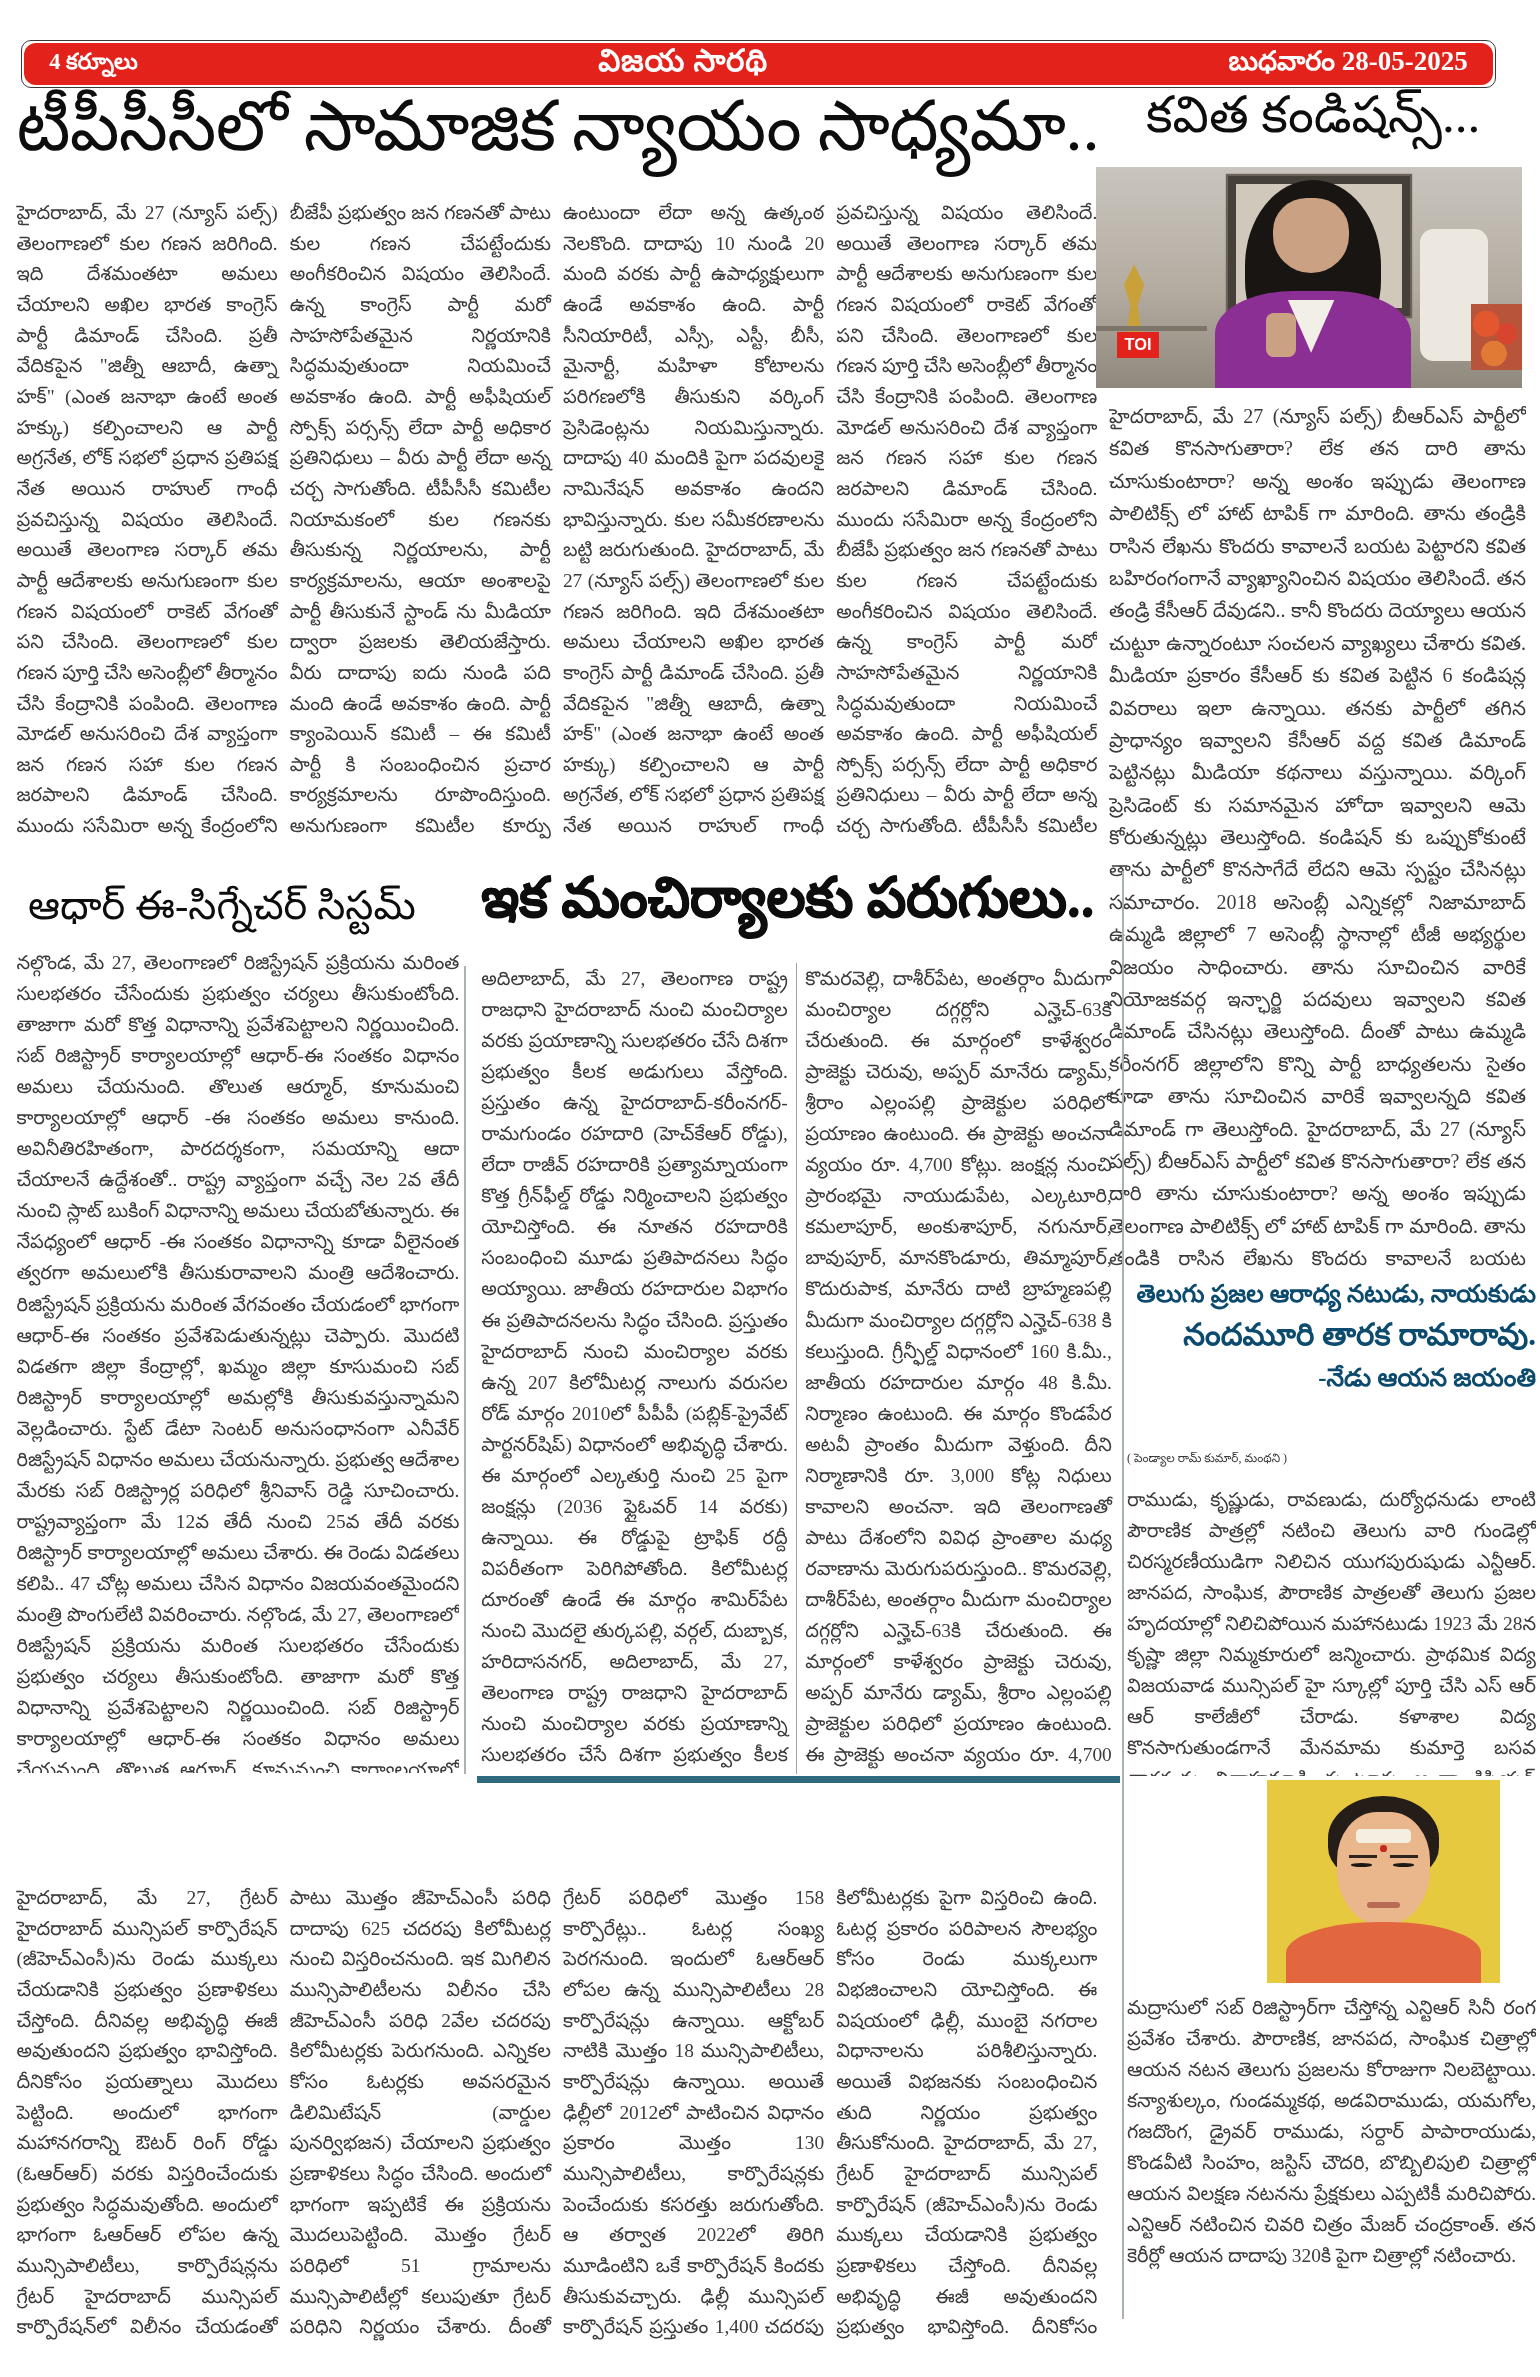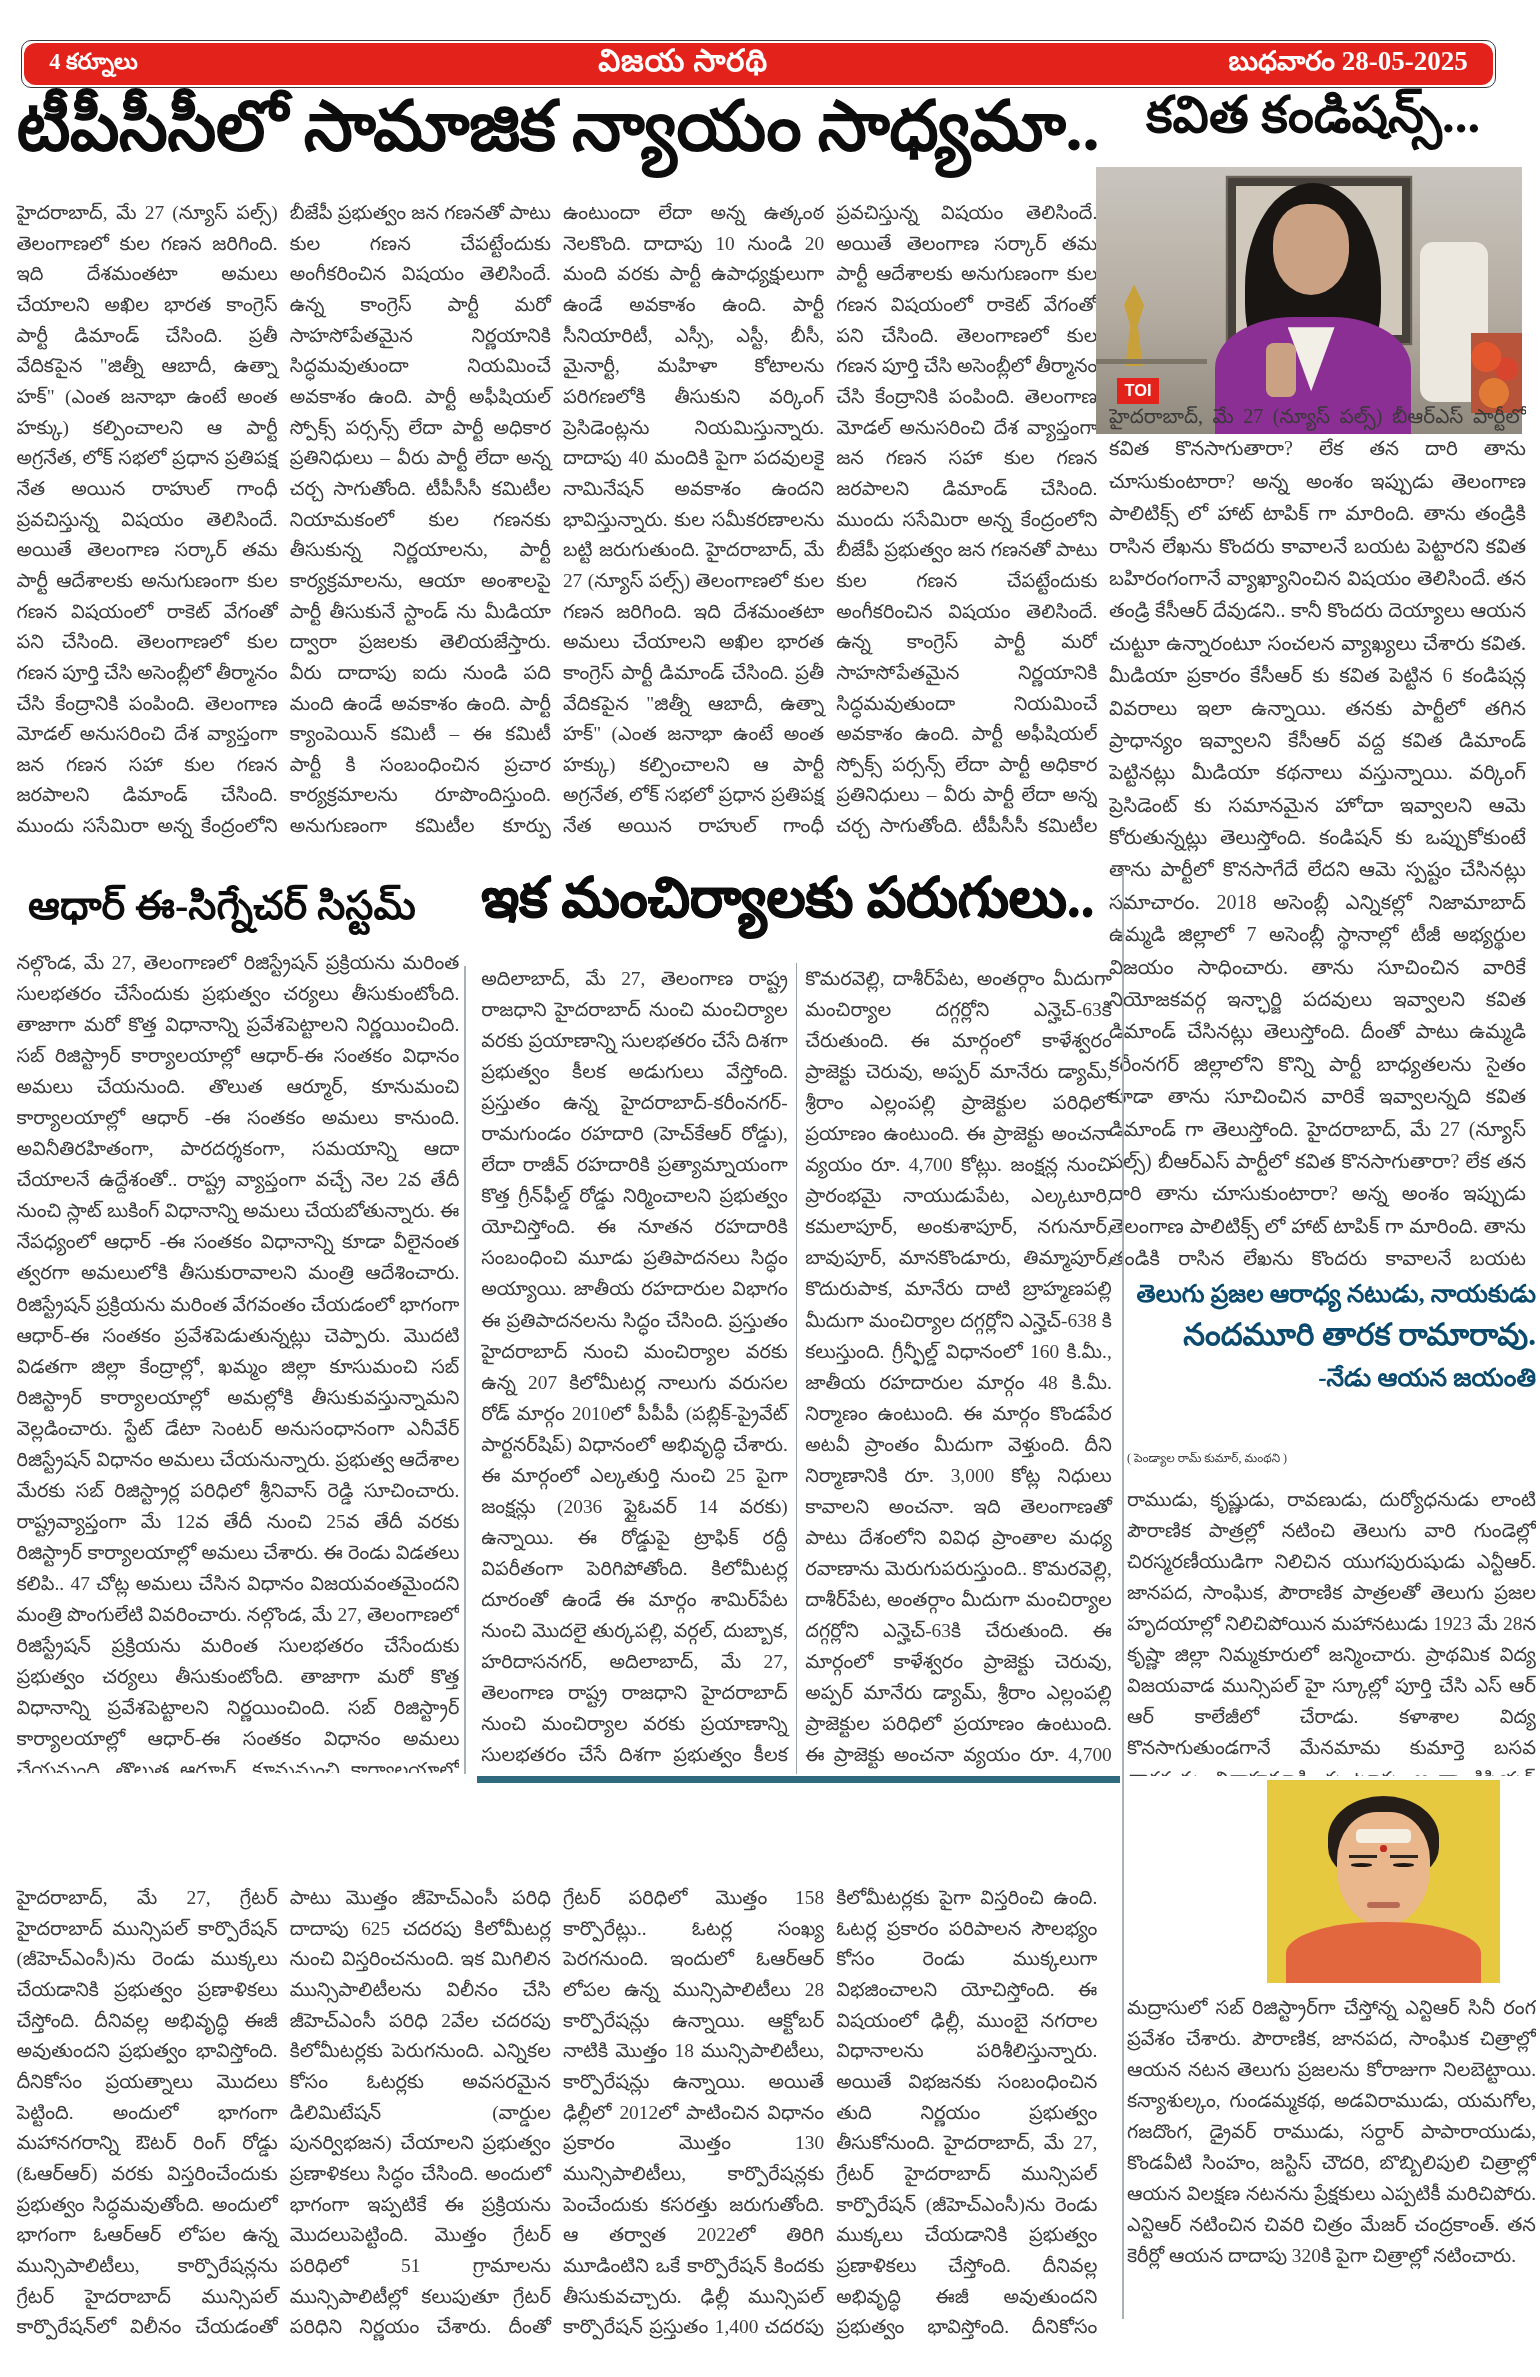--- a/index.html
+++ b/index.html
@@ -10,21 +10,21 @@
   .masthead-outer{position:absolute;left:21px;top:40px;width:1475px;height:48px;
      background:#fff;border:1.5px solid #3a3a3a;border-radius:10px;padding:2.2px;box-sizing:border-box;}
   .masthead{width:100%;height:100%;border-radius:12px;display:flex;align-items:center;
      justify-content:space-between;padding:0 25px;box-sizing:border-box;color:#fff;
      font-weight:bold;background:#e3231b;}
   .mast-left{font-size:22.4px;}
   .mast-title{font-size:31px;letter-spacing:0.7px;}
   .mast-date{font-size:27px;}
 
   
-  .headline{position:absolute;color:#0d0d0d;font-weight:bold;line-height:1.08;}
+  .headline{position:absolute;color:#0d0d0d;font-weight:normal;line-height:1.08;}
   .hl-main{left:16.4px;top:89px;width:1085px;font-size:70px;letter-spacing:-0.7px;}
   .hl-kavitha{left:1146px;top:88px;width:432px;font-size:51px;}
   .hl-aadhaar{left:28px;top:884px;width:436px;font-size:40px;}
   .hl-manchi{left:481px;top:868px;width:641px;font-size:55px;font-weight:900;
      text-shadow:0.7px 0 #0d0d0d,0 0.7px #0d0d0d;}
   .hl-greater{left:21px;top:1785px;width:1077px;font-size:72px;font-weight:900;
      text-shadow:1.1px 0 #0d0d0d,0 1.1px #0d0d0d;}
 
   
   .body-txt{position:absolute;text-align:justify;color:#3a3a3a;overflow:hidden;}
@@ -48,21 +48,21 @@
   .tribute .t3{font-size:25px;font-weight:bold;line-height:1.6;}
   .ntr-byline{position:absolute;left:1127px;top:1451px;width:409px;font-size:12px;color:#3a3a3a;}
 
   
   .vline{position:absolute;width:1.5px;background:#aab2b5;}
   .v1{left:464px;top:966px;height:808px;}
   .v2{left:1122px;top:871px;height:1448px;}
   .teal-rule{position:absolute;left:477px;top:1776px;width:643px;height:6.7px;background:#2f6a7f;}
 
   
-  .photo{position:absolute;left:1096px;top:167px;width:426px;height:267px;overflow:hidden;
+  .photo{position:absolute;left:1096px;top:167px;width:426px;height:221px;overflow:hidden;
      background:linear-gradient(180deg,#c9c5be 0%,#b4aca1 55%,#8f887d 100%);}
   .photo .frame{position:absolute;left:31%;top:4%;width:39%;height:56%;background:#cfc8bb;
      border:8.2px solid #46403a;box-shadow:0 0 0 2.2px #6b6358;}
   .photo .trophy{position:absolute;left:6%;top:44%;width:25px;height:82px;background:#c9a13b;
      clip-path:polygon(50% 0,90% 25%,65% 50%,85% 100%,15% 100%,35% 50%,10% 25%);}
   .photo .shelf{position:absolute;left:0;top:72%;width:26%;height:4.5px;background:#7d7668;}
   .photo .hair{position:absolute;left:35%;top:6%;width:32%;height:78%;background:#191512;
      border-radius:50% 50% 42% 42%;}
   .photo .face{position:absolute;left:41.5%;top:14%;width:18%;height:34%;background:#caa183;
      border-radius:46% 46% 52% 52%;}

